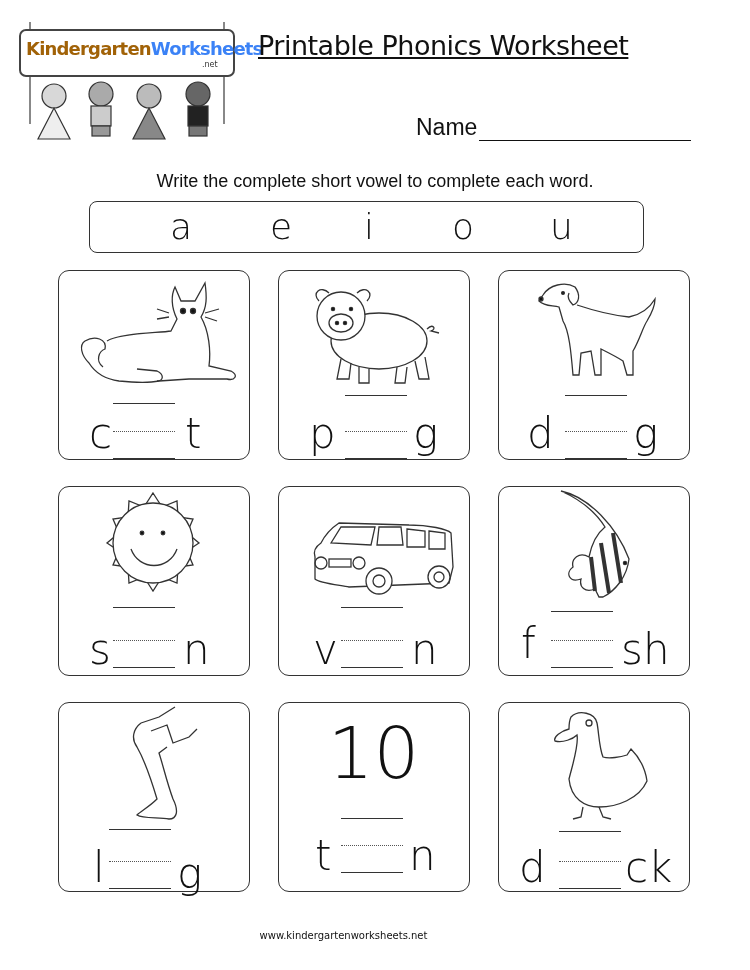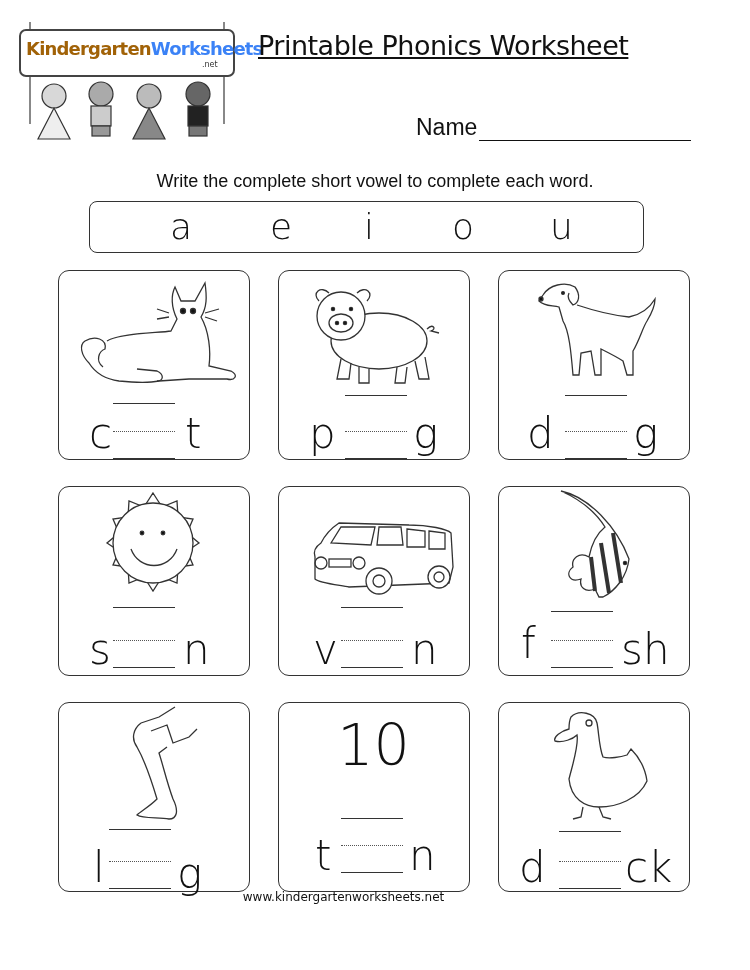--- a/index.html
+++ b/index.html
@@ -11,21 +11,21 @@
   .instructions { position:absolute; left:0; width:750px; top:171px; text-align:center; font-size:18px; font-family:"Liberation Sans", sans-serif; }
   .vowel-box { position:absolute; left:89px; top:201px; width:555px; height:52px; border:1.5px solid #333; border-radius:8px; box-sizing:border-box; }
   .vowel { position:absolute; top:4px; font-size:36px; font-family:"DejaVu Sans", sans-serif; font-weight:200; color:#111; }
   .card { position:absolute; width:192px; height:190px; border:1.5px solid #333; border-radius:11px; box-sizing:border-box; }
   .pic { position:absolute; left:0; top:0; width:189px; height:120px; }
   .ans-line { position:absolute; height:0; border-top:1.5px solid #333; }
   .word { position:absolute; font-family:"DejaVu Sans", sans-serif; font-weight:200; font-size:42px; line-height:1; color:#111; }
   .blank { position:absolute; }
   .blank .dot { position:absolute; left:0; right:0; top:0; border-top:1.5px dotted #555; }
   .blank .solid { position:absolute; left:0; right:0; bottom:0; border-top:1.5px solid #333; }
-  .footer { position:absolute; left:0; width:687px; top:890px; text-align:center; font-size:12px; font-family:"DejaVu Sans", sans-serif; }
+  .footer { position:absolute; left:0; width:687px; top:930px; text-align:center; font-size:10px; font-family:"DejaVu Sans", sans-serif; }
 </style>
 </head>
 <body>
 
 <div class="logo">
   <svg width="220" height="130" viewBox="0 0 220 130">
     <line x1="14" y1="8" x2="14" y2="110" stroke="#888" stroke-width="2"></line>
     <line x1="208" y1="8" x2="208" y2="110" stroke="#888" stroke-width="2"></line>
     <rect x="4" y="16" width="214" height="46" rx="6" fill="#fff" stroke="#444" stroke-width="2"></rect>
 
@@ -196,21 +196,21 @@
   <div class="ans-line" style="left:50px;top:126px;width:62px;"></div>
   <span class="word" style="left:34px;top:144px;">l</span>
   <div class="blank" style="left:50px;top:158px;width:62px;height:28px;">
       <div class="dot"></div>
       <div class="solid"></div>
     </div>
   <span class="word" style="left:118px;top:150px;">g</span>
 </div>
 
 <div class="card" style="left:278px;top:702px;">
-  <div style="position:absolute;left:0;width:189px;top:14px;text-align:center;font-size:57px;font-weight:200;font-family:'DejaVu Sans',sans-serif;line-height:1;">10</div>
+  <div style="position:absolute;left:0;width:189px;top:14px;text-align:center;font-size:72px;font-weight:200;font-family:'DejaVu Sans',sans-serif;line-height:1;">10</div>
   <div class="ans-line" style="left:62px;top:115px;width:62px;"></div>
   <span class="word" style="left:36px;top:132px;">t</span>
   <div class="blank" style="left:62px;top:142px;width:62px;height:28px;">
       <div class="dot"></div>
       <div class="solid"></div>
     </div>
   <span class="word" style="left:130px;top:132px;">n</span>
 </div>
 
 <div class="card" style="left:498px;top:702px;">

